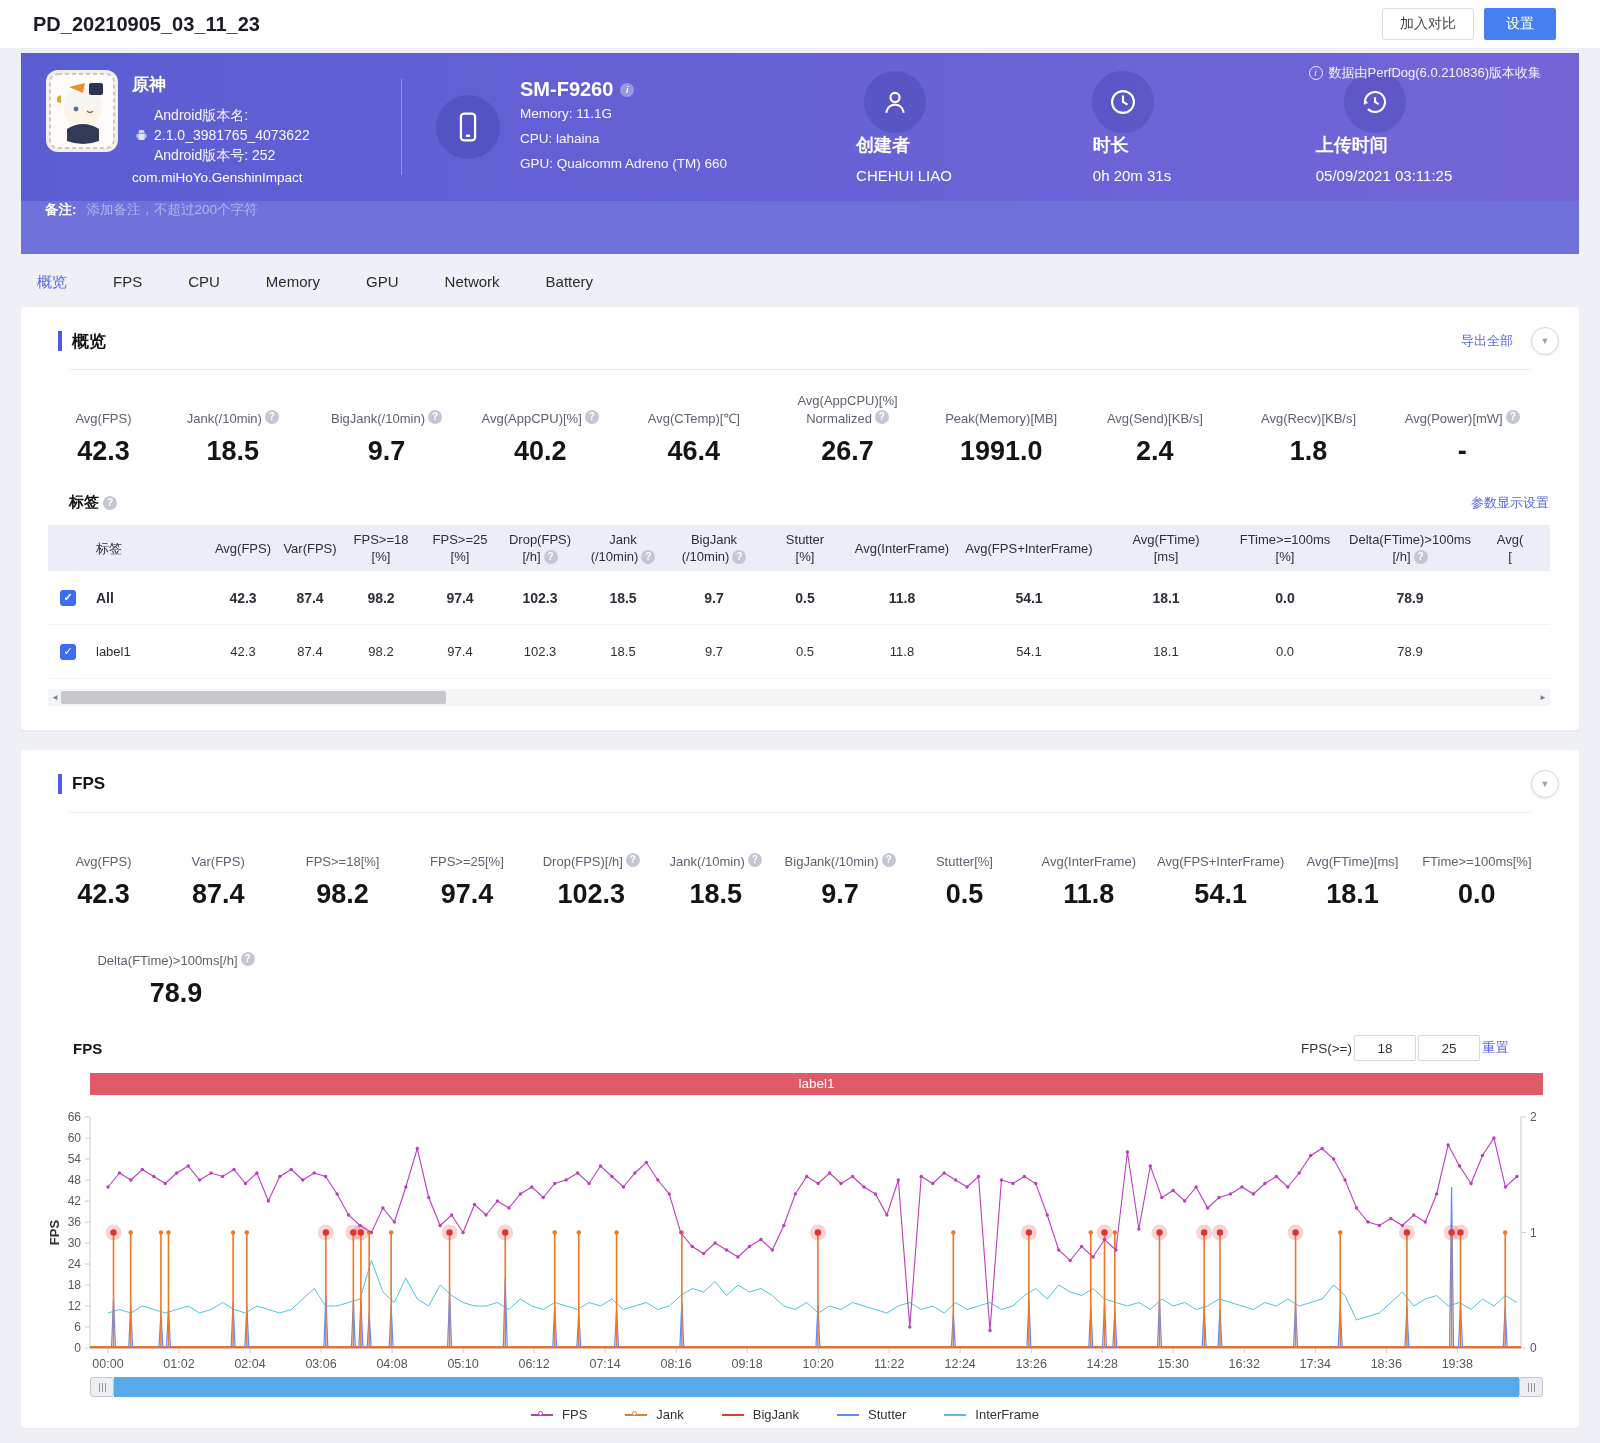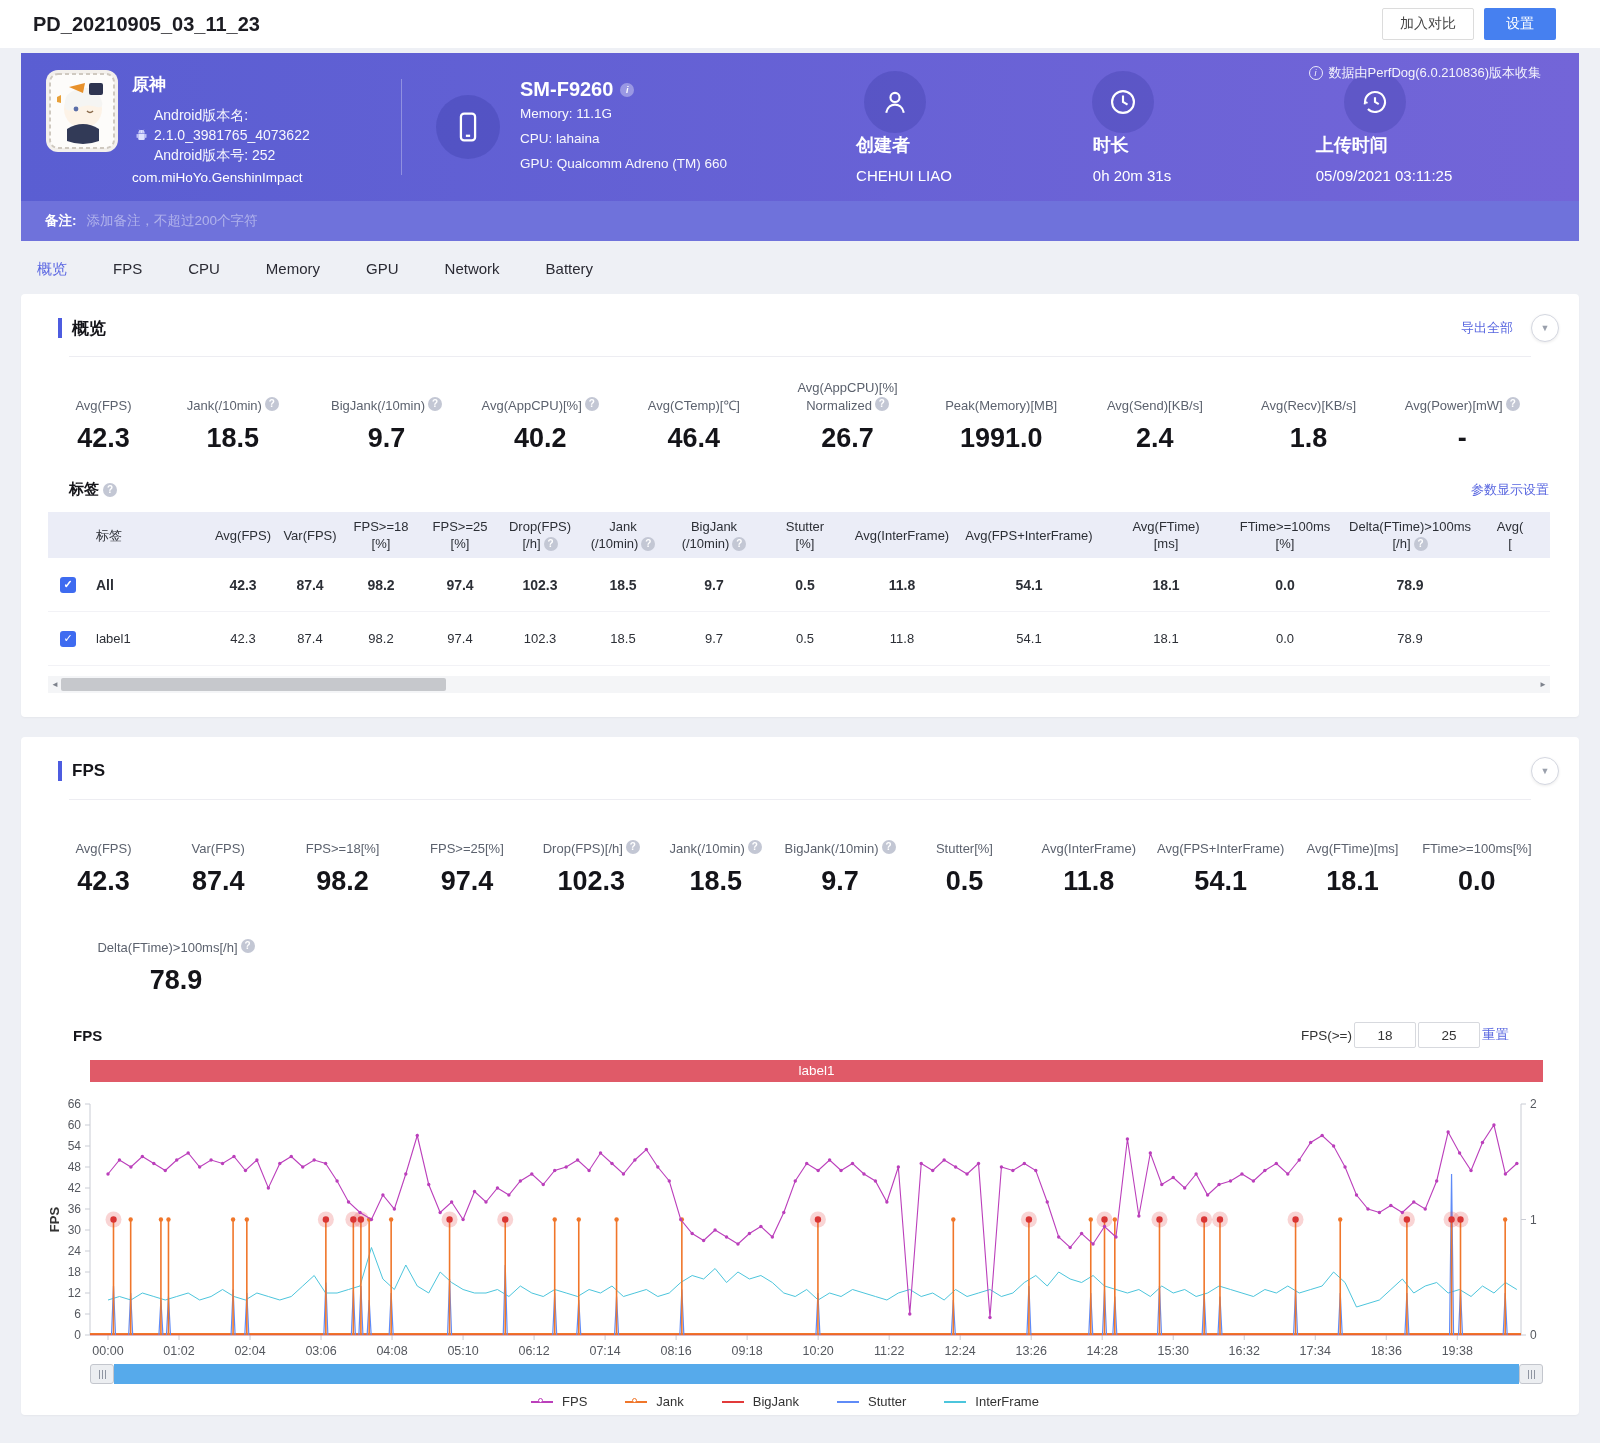--- a/index.html
+++ b/index.html
@@ -33,21 +33,21 @@
   .big-circle { width:64px; height:64px; border-radius:50%; background:rgba(20,25,130,.18);
     flex:none; display:flex; align-items:center; justify-content:center; margin-right:20px; }
   .device-title { font-size:20px; font-weight:bold; display:flex; align-items:center; gap:7px; }
   .device-line { font-size:13.5px; line-height:25px; color:rgba(255,255,255,.95); }
   .stat-group { display:flex; align-items:center;flex-direction:column; }
   .stat-group.creator { width:232px; }
   .stat-group.duration { width:224px; }
   .stat-group.upload { width:280px;justify-content:flex-end; }
   .stat-label { font-size:18px; font-weight:bold; margin-bottom:10px; }
   .stat-value { font-size:15px; }
-  .banner-remark { height:40px; background:#6f72db; display:flex; align-items:center;
+  .banner-remark { height:53px; background:#6f72db; display:flex; align-items:flex-start;
     padding:0 24px; font-size:13.5px; color:#fff; }
   .remark-label { font-weight:bold; margin-right:10px; }
   .remark-placeholder { color:rgba(255,255,255,.45); }
   
   .tab-bar { display:flex; gap:46px; padding:19px 16px 15px 37px; font-size:15px; color:#2a2a33; }
   .tab { cursor:pointer; }
   .tab.active { color:#5a66e2; }
   
   .card { background:#fff; margin:0 21px; border-radius:4px; box-shadow:0 1px 2px rgba(0,0,0,.04); }
   .card.overview { padding-bottom:24px; margin-bottom:20px; }

